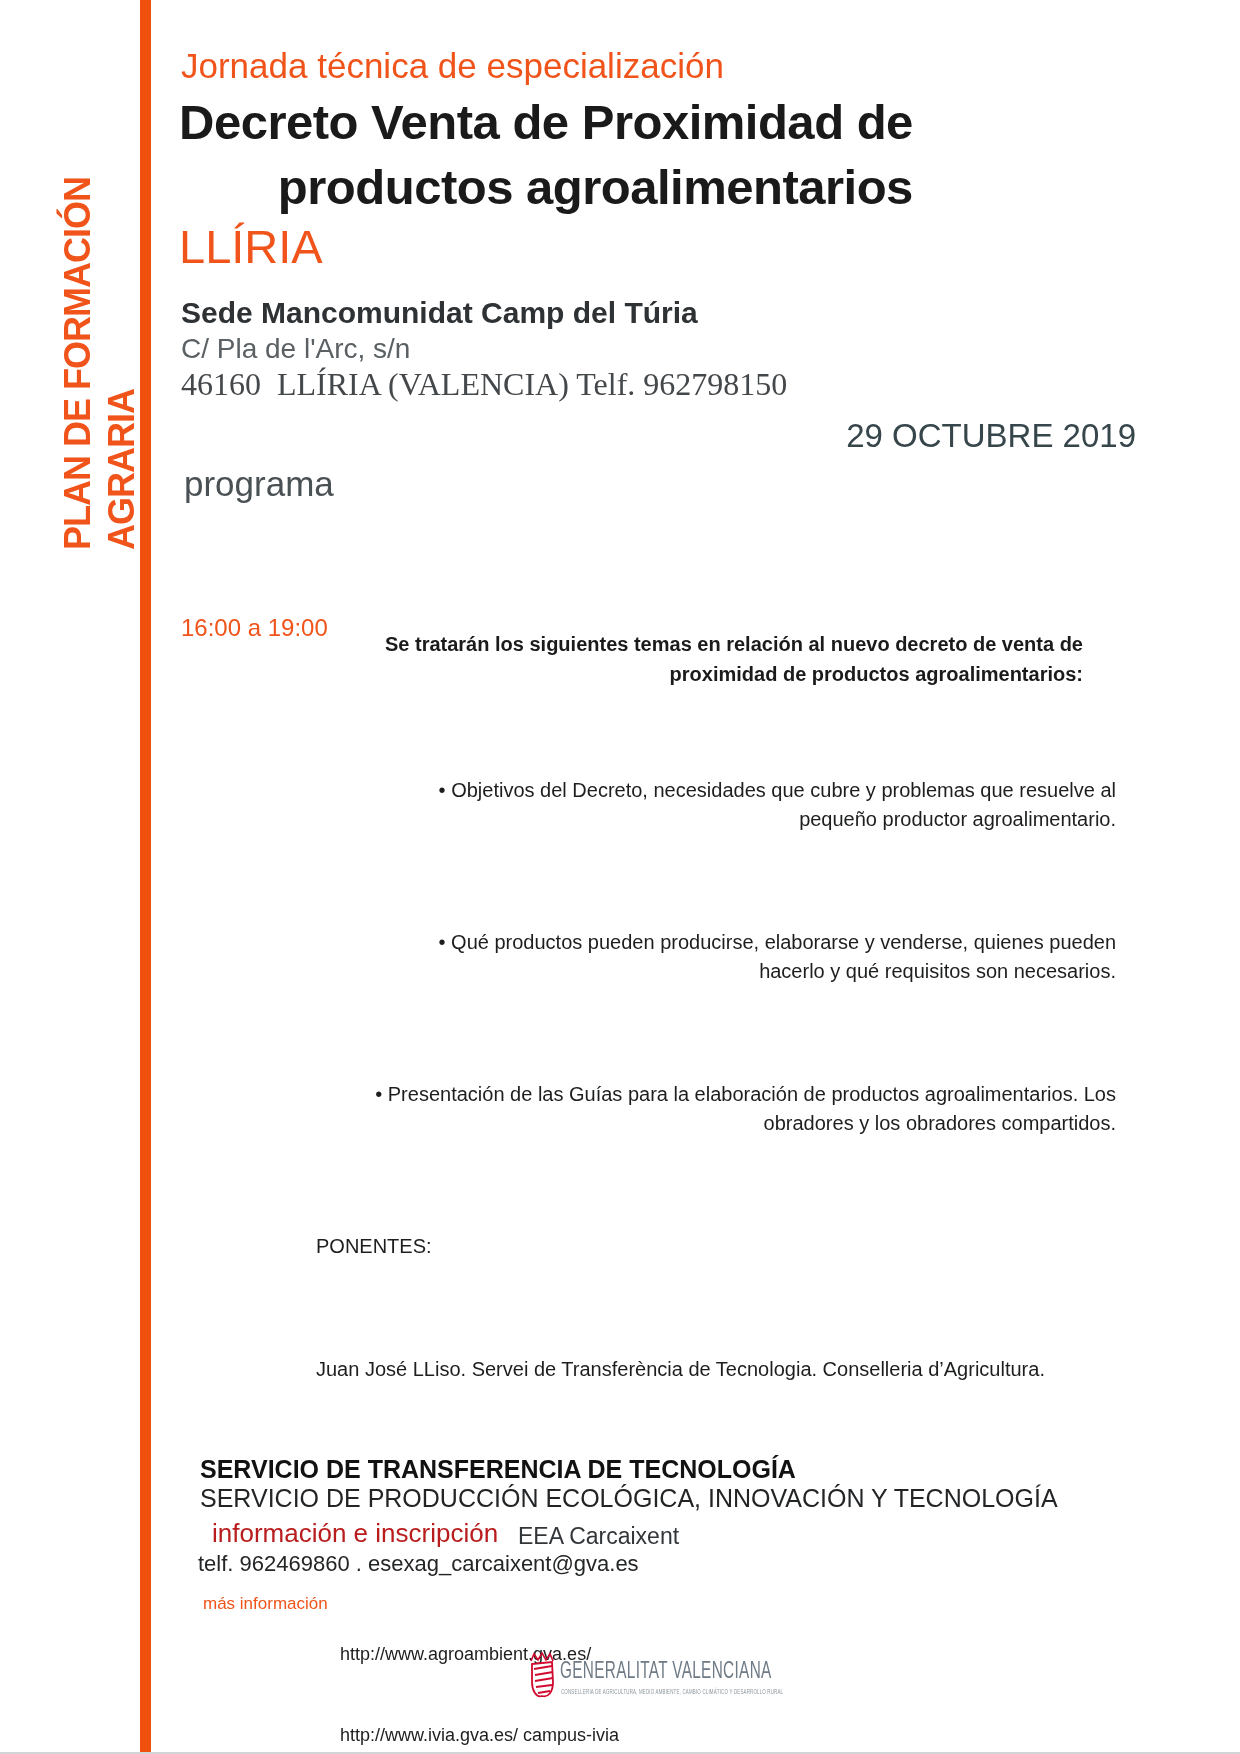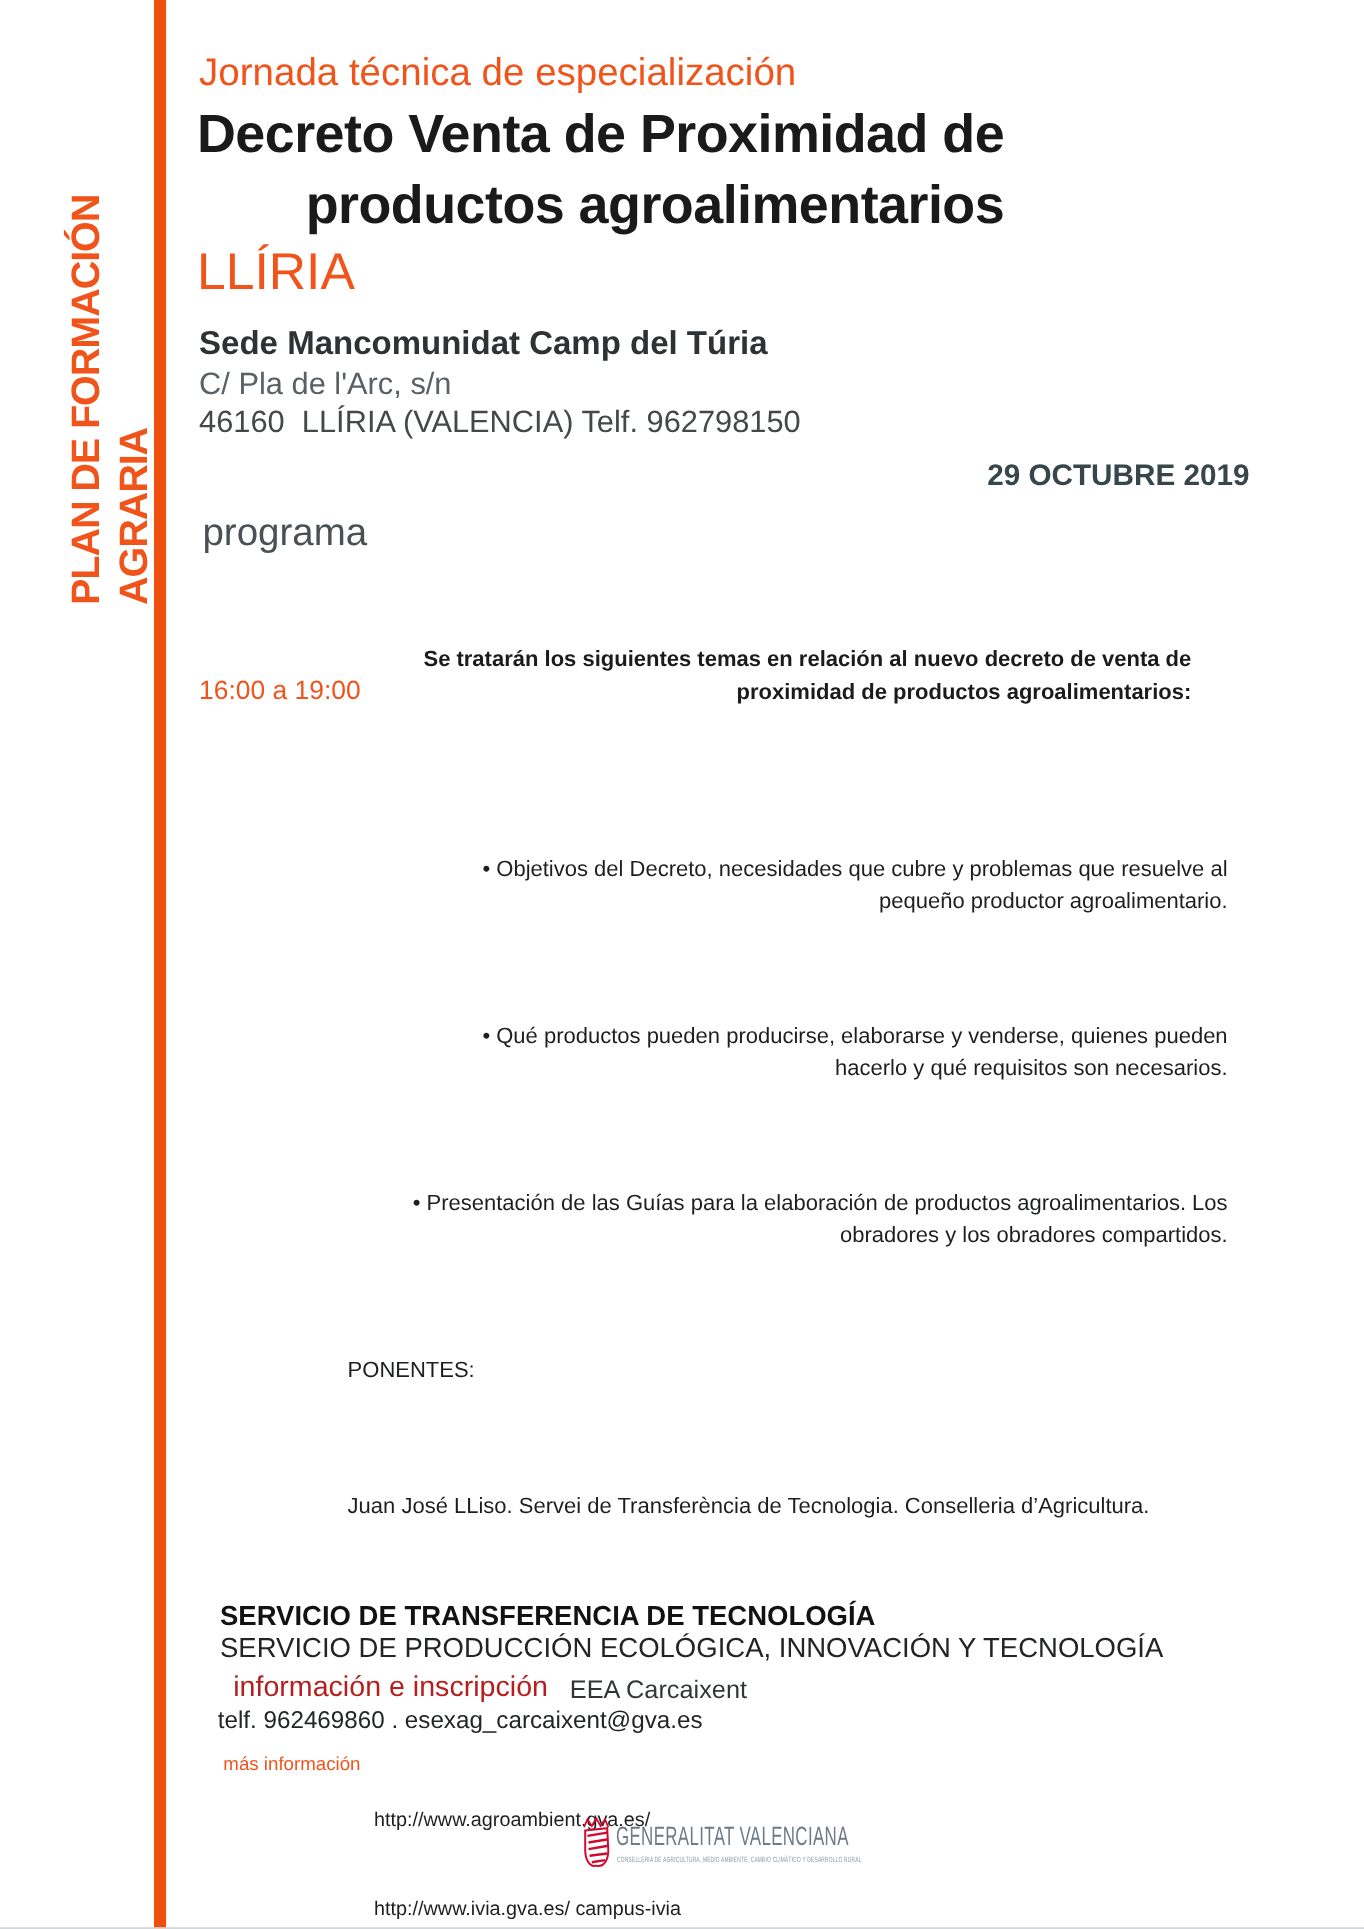--- a/index.html
+++ b/index.html
@@ -24,27 +24,27 @@
     font-size:36px;font-weight:bold;letter-spacing:-1px;
     color:#F0541A;line-height:44px;
   }
 
   
   .kicker{left:181px;top:46px;font-size:35px;color:#F0541A;line-height:1.15;}
   .title{left:179px;top:90px;font-size:49px;font-weight:bold;color:#1a1a1a;line-height:65px;letter-spacing:-0.5px;}
   .city{left:179px;top:222px;font-size:47px;color:#F0541A;line-height:1.05;}
   .venue{left:181px;top:296px;font-size:30px;font-weight:bold;color:#2e3234;line-height:34px;}
   .addr1{left:181px;top:332px;font-size:28px;color:#5a6063;line-height:34px;}
-  .addr2{left:181px;top:367px;font-size:28px;color:#44484b;line-height:34px;}
-  .date{left:660px;top:418px;width:476px;text-align:right;font-size:27px;font-weight:bold;color:#37464b;line-height:1.1;}
+  .addr2{left:181px;top:367px;font-size:32px;color:#44484b;line-height:34px;font-family:Liberation Serif, serif;}
+  .date{left:660px;top:418px;width:476px;text-align:right;font-size:33px;font-weight:normal;color:#37464b;line-height:1.1;}
   .programa{left:184px;top:464px;font-size:35px;color:#4a5154;line-height:1.15;}
 
   
   .time{left:181px;top:613px;font-size:24px;color:#F0541A;line-height:30px;}
-  .intro{left:343px;top:584px;width:740px;font-size:20px;font-weight:bold;color:#1b1b1b;line-height:30px;}
+  .intro{left:343px;top:629px;width:740px;font-size:20px;font-weight:bold;color:#1b1b1b;line-height:30px;}
   .body-col{left:316px;top:702px;width:800px;font-size:20px;color:#1d1e1e;line-height:29px;}
   .body-col p{margin:16px 0 20px 0;}
 
   
   .service1{left:200px;top:1455px;font-size:25px;font-weight:bold;color:#121212;line-height:29px;}
   .service2{left:200px;top:1484px;font-size:25px;color:#222426;line-height:29px;}
   .info-label{left:212px;top:1518px;font-size:26px;color:#b91c1c;line-height:30px;}
   .info-value{left:492px;top:1522px;font-size:23px;color:#333639;line-height:28px;margin-left:26px;}
   .contact{left:198px;top:1550px;font-size:22px;color:#232526;line-height:28px;}
   .more-label{left:203px;top:1592px;font-size:17px;color:#F0541A;line-height:24px;}

